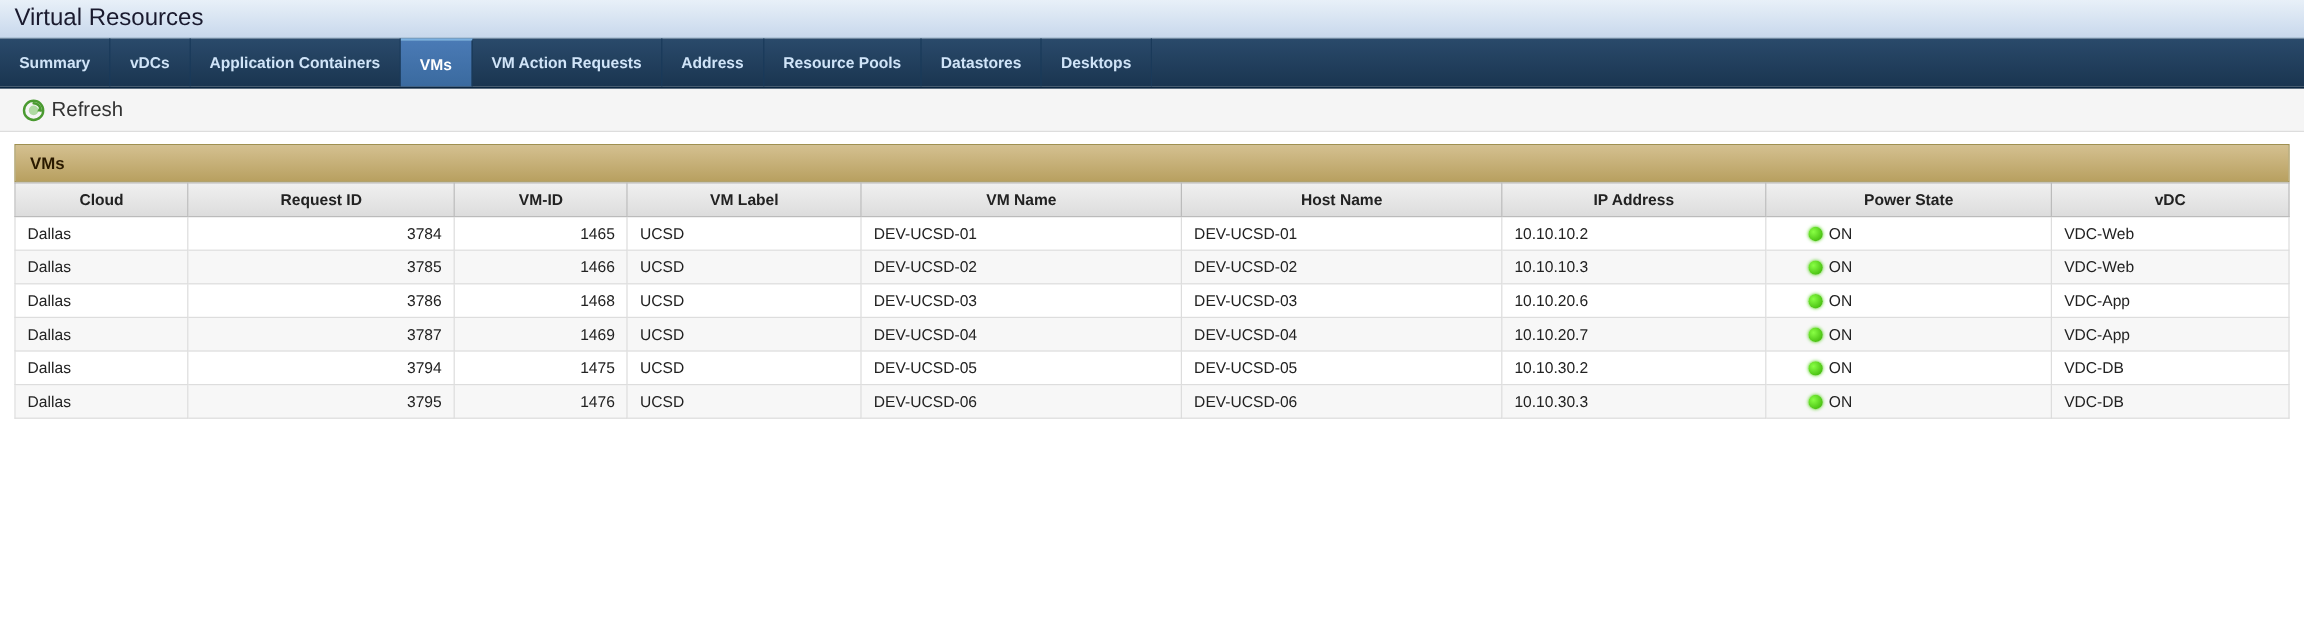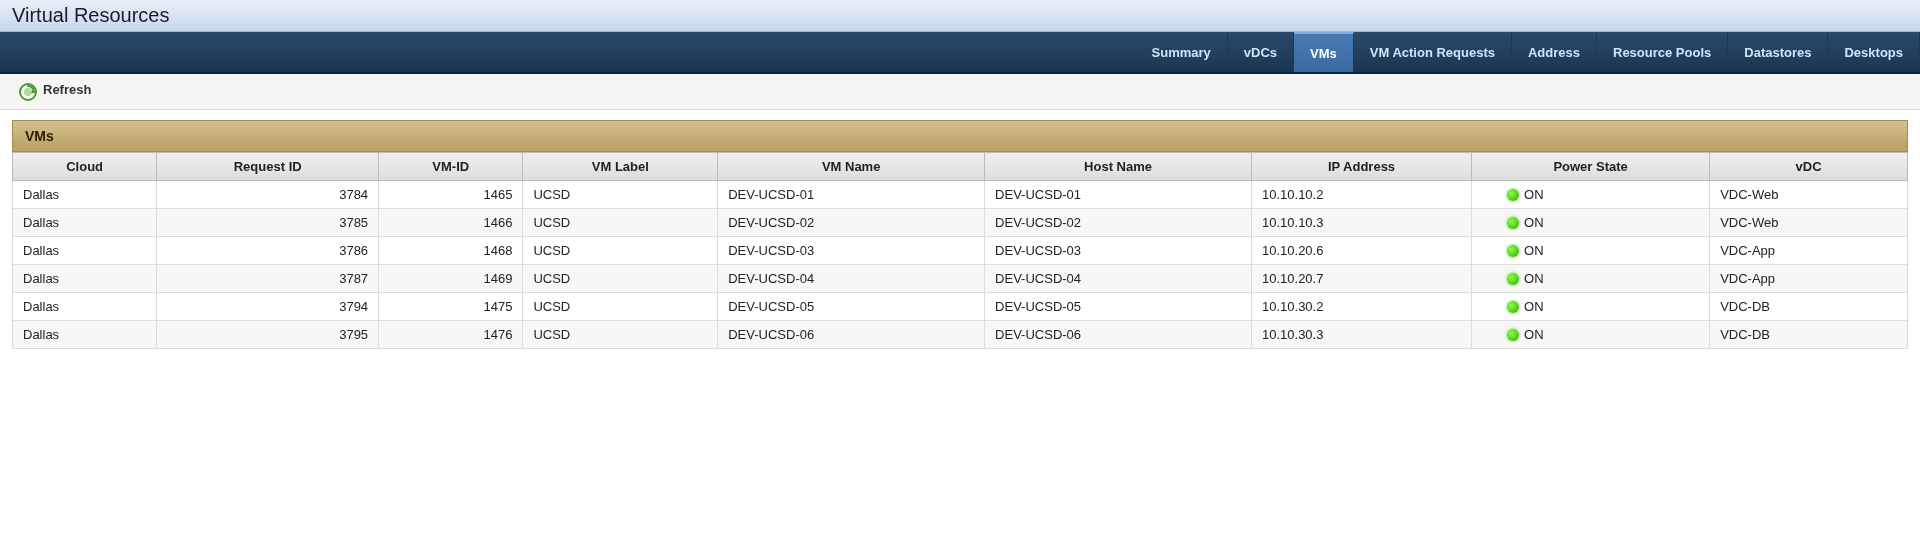--- a/index.html
+++ b/index.html
@@ -24,21 +24,20 @@
       align-items: center;
     }
 
     
     .nav-tabs {
       background: linear-gradient(to bottom, #2a4a6b, #1a3550);
       display: flex;
       align-items: stretch;
       height: 42px;
       border-bottom: 2px solid #0a2540;
-      justify-content: flex-end;
     }
     .nav-tab {
       display: flex;
       align-items: center;
       justify-content: center;
       padding: 0 16px;
       color: #d0e4f8;
       font-size: 13px;
       font-weight: bold;
       cursor: pointer;
@@ -58,29 +57,28 @@
       background: #f5f5f5;
       border-bottom: 1px solid #ddd;
       padding: 6px 12px;
       display: flex;
       align-items: center;
       gap: 8px;
       height: 36px;
     }
     .toolbar-btn {
       display: flex;
-      align-items: flex-start;
+      align-items: flex-end;
       gap: 5px;
       cursor: pointer;
       color: #333;
-      font-size: 13px;
+      font-size: 17px;
       background: none;
       border: none;
       padding: 2px 6px;
-      font-weight: bold;
     }
     .refresh-icon {
       width: 20px;
       height: 20px;
       display: inline-flex;
       align-items: center;
       justify-content: center;
     }
 
     
@@ -153,20 +151,21 @@
 <body>
 
 <div class="title-bar">
   <span>Virtual Resources</span>
 </div>
 
 <div class="nav-tabs">
 
 <div class="nav-tab">Summary</div>
     <div class="nav-tab">vDCs</div>
+    <div class="nav-tab">Application Containers</div>
     <div class="nav-tab active">VMs</div>
     <div class="nav-tab">VM Action Requests</div>
     <div class="nav-tab">Address</div>
     <div class="nav-tab">Resource Pools</div>
     <div class="nav-tab">Datastores</div>
     <div class="nav-tab">Desktops</div>
   </div>
 
 <div class="toolbar">
   <button class="toolbar-btn">

